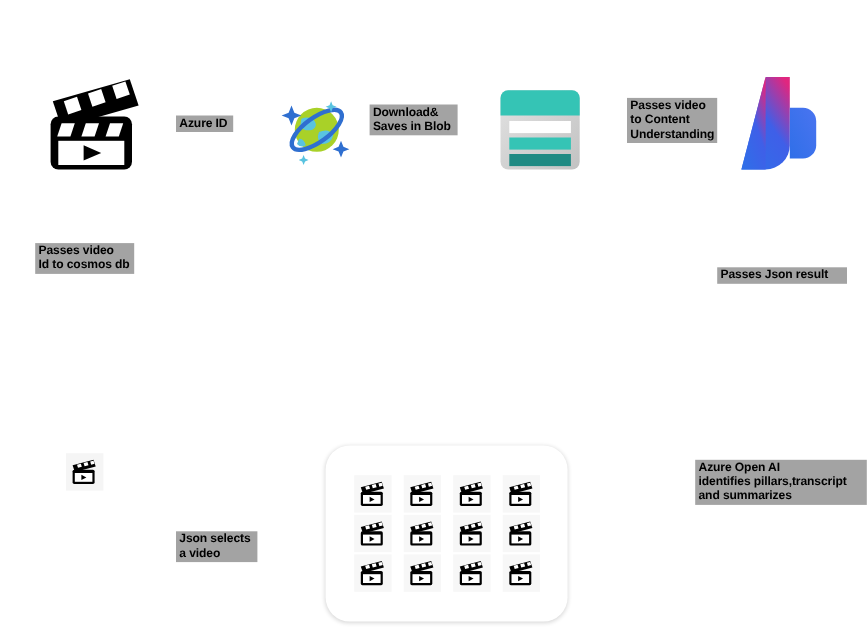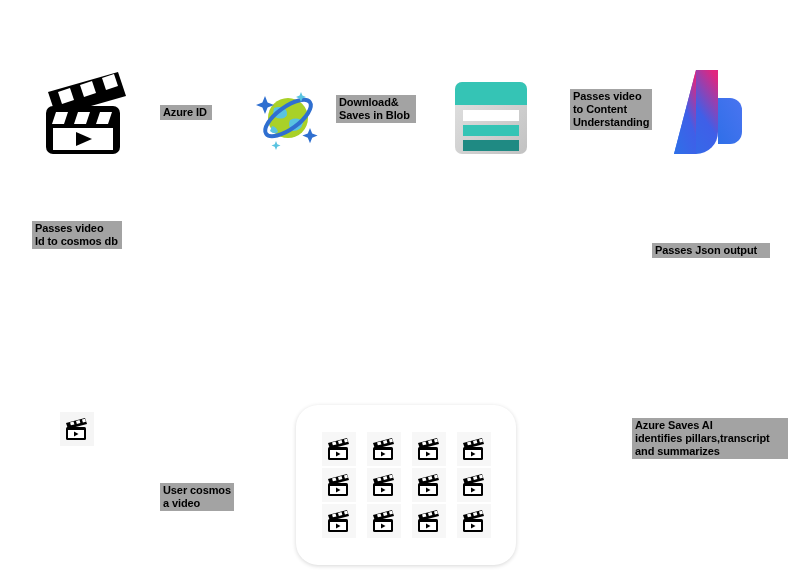--- a/index.html
+++ b/index.html
@@ -360,23 +360,23 @@
   <div class="label" style="left:336px; top:95px; width:80px;">Download&amp;
 Saves in Blob</div>
 
   <div class="label" style="left:570px; top:89px; width:82px;">Passes video
 to Content
 Understanding</div>
 
   <div class="label" style="left:32px; top:221px; width:90px;">Passes video
 Id to cosmos db</div>
 
-  <div class="label" style="left:652px; top:243px; width:118px;">Passes Json output</div>
-
-  <div class="label" style="left:632px; top:418px; width:156px;">Azure Saves AI
+  <div class="label" style="left:652px; top:243px; width:118px;">Passes Json result</div>
+
+  <div class="label" style="left:632px; top:418px; width:156px;">Azure Open AI
 identifies pillars,transcript
 and summarizes</div>
 
 
-  <div class="label" style="left:160px; top:483px; width:74px;">User cosmos
+  <div class="label" style="left:160px; top:483px; width:74px;">Json selects
 a video</div>
 
 </div>
 
 </body></html>

